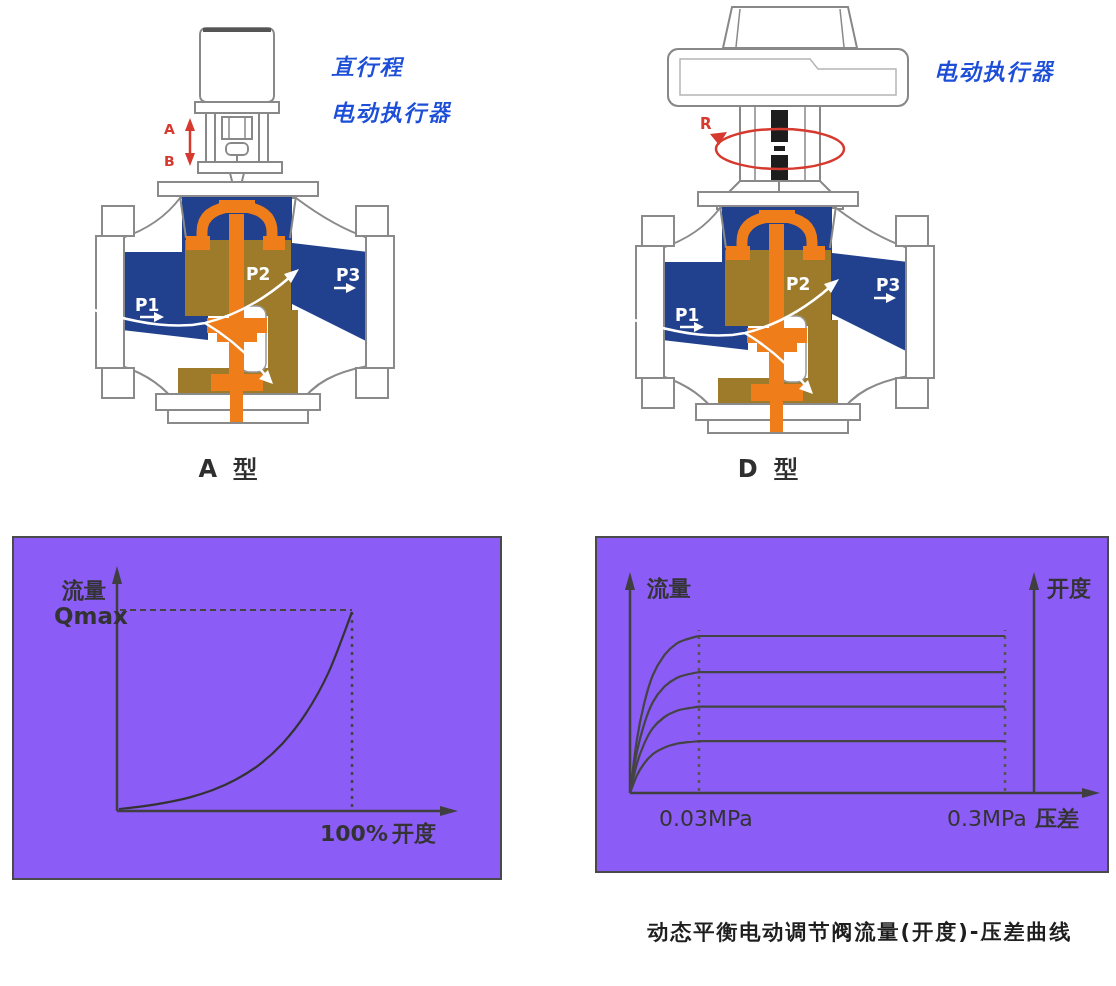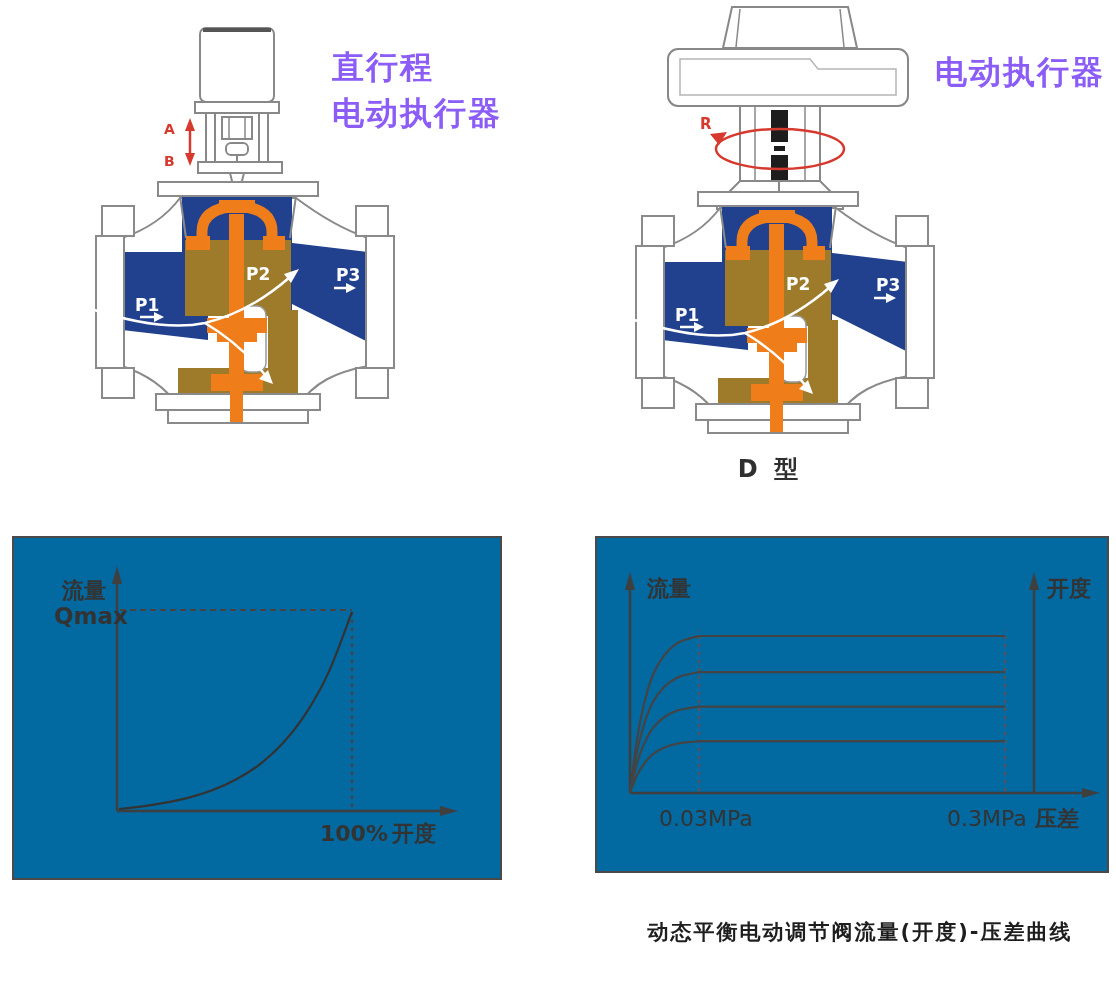--- a/index.html
+++ b/index.html
@@ -1,22 +1,22 @@
 <!DOCTYPE html>
 <html><head>
 <meta charset="utf-8">
 <style>
   html,body{margin:0;padding:0;background:#fff;}
   .canvas{position:relative;width:1116px;height:986px;background:#ffffff;
           font-family:"DejaVu Sans","Liberation Sans",sans-serif;overflow:hidden;}
   .abs{position:absolute;}
-  .actuator-title{font-size:32px;font-weight:bold;color:#8b5cf6;letter-spacing:2px;}
+  .actuator-title{font-size:22px;font-weight:bold;color:#1d4ed8;letter-spacing:2px;font-style:italic;}
   .actuator-title .line{display:block;height:46px;line-height:46px;}
   .model-label{font-size:24px;font-weight:600;color:#2f2f2f;text-align:center;width:160px;letter-spacing:4px;}
-  .chart-box{border:2px solid #4a4a4a;background:#0369a1;}
+  .chart-box{border:2px solid #4a4a4a;background:#8b5cf6;}
   .caption{font-size:21px;font-weight:bold;color:#1e1e1e;text-align:center;letter-spacing:2px;}
   svg text{font-family:"DejaVu Sans","Liberation Sans",sans-serif;}
 </style>
 </head>
 <body>
 
 <div class="canvas">
 
   <svg id="actuator-a" class="abs" style="left:150px;top:15px;" width="180" height="175" viewBox="0 0 180 175">
     <rect x="50" y="13" width="74" height="74" rx="6" fill="#fff" stroke="#888" stroke-width="2"></rect>
@@ -78,20 +78,21 @@
     <polygon points="193,204 179,199 188,190" fill="#fff"></polygon>
     <line x1="60" y1="137" x2="76" y2="137" stroke="#fff" stroke-width="2.5"></line>
     <polygon points="84,137 74,132 74,142" fill="#fff"></polygon>
     <line x1="254" y1="108" x2="268" y2="108" stroke="#fff" stroke-width="2.5"></line>
     <polygon points="276,108 266,103 266,113" fill="#fff"></polygon>
     <text x="55" y="131" font-size="17" font-weight="bold" fill="#fff">P1</text>
     <text x="166" y="100" font-size="17" font-weight="bold" fill="#fff">P2</text>
     <text x="256" y="101" font-size="17" font-weight="bold" fill="#fff">P3</text>
     </svg>
 
+  <div class="abs model-label" style="left:150px;top:453px;">A 型</div>
 
   <svg id="actuator-d" class="abs" style="left:660px;top:3px;" width="310" height="210" viewBox="0 0 310 210">
     <path d="M72,4 L188,4 L197,45 L63,45 Z" fill="#fff" stroke="#888" stroke-width="2"></path>
     <line x1="80" y1="6" x2="76" y2="44" stroke="#888" stroke-width="1.5"></line>
     <line x1="180" y1="6" x2="184" y2="44" stroke="#888" stroke-width="1.5"></line>
     <rect x="8" y="46" width="240" height="57" rx="10" fill="#fff" stroke="#888" stroke-width="2"></rect>
     <path d="M20,56 L150,56 L158,66 L236,66 L236,92 L20,92 Z" fill="none" stroke="#b5b5b5" stroke-width="1.5"></path>
     <rect x="80" y="103" width="80" height="75" fill="#fff" stroke="#888" stroke-width="2"></rect>
     <line x1="95" y1="103" x2="95" y2="178" stroke="#888" stroke-width="1.5"></line>
     <line x1="145" y1="103" x2="145" y2="178" stroke="#888" stroke-width="1.5"></line>

